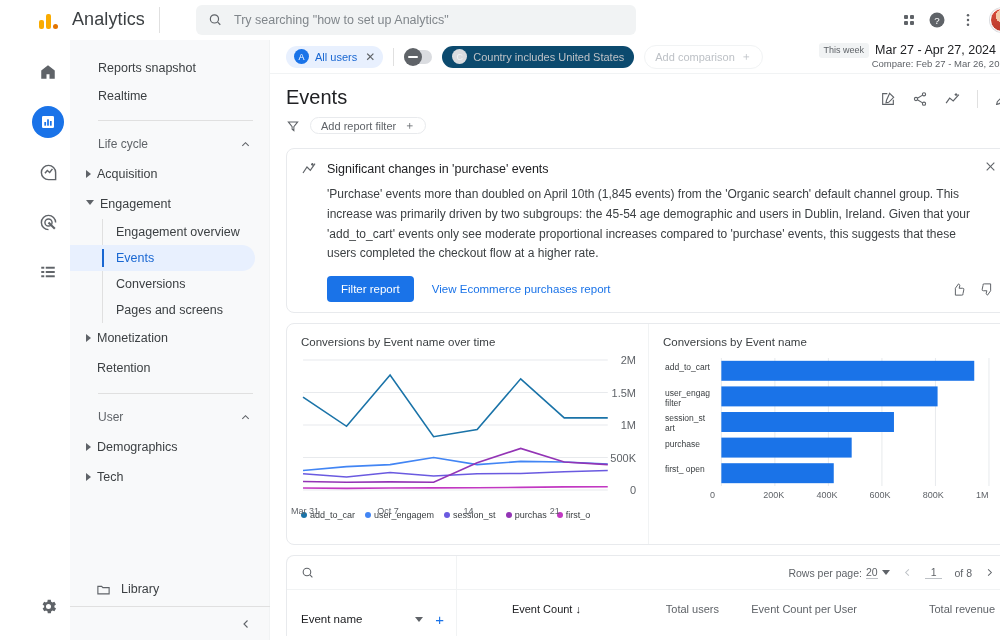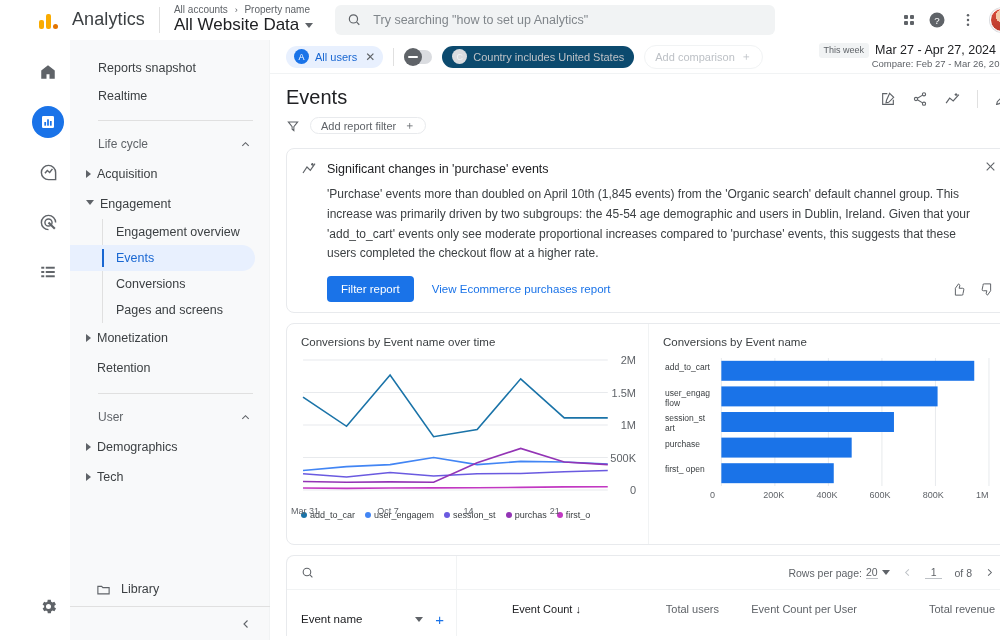--- a/index.html
+++ b/index.html
@@ -187,31 +187,20 @@
 <div class="app">
 
   <div class="topbar">
     <div class="ga-logo">
       <i class="ga-bar1"></i>
         <i class="ga-bar2"></i>
         <i class="ga-bar3"></i>
     </div>
     <div class="brand">Analytics</div>
     <div class="vdiv"></div>
-    <div class="acct">
-      <div class="crumb">
-        <span>All accounts</span>
-        <span class="sep">›</span>
-        <span>Property name</span>
-      </div>
-      <div class="prop">
-        <span>All Website Data</span>
-        <span class="caret"></span>
-      </div>
-    </div>
     <div class="search">
       <svg width="15" height="15" viewBox="0 0 24 24" fill="none" stroke="#5f6368" stroke-width="2">
         <circle cx="11" cy="11" r="7"></circle>
           <line x1="16.5" y1="16.5" x2="21" y2="21"></line>
       </svg>
       <input placeholder="Try searching &quot;how to set up Analytics&quot;" style="">
     </div>
     <div class="topright">
       <div class="grid-icon ic">
         <span></span>
@@ -503,21 +492,21 @@
               <line x1="217.6" y1="4" x2="217.6" y2="132" stroke="#e8eaed" stroke-width="1"></line>
               <line x1="270.8" y1="4" x2="270.8" y2="132" stroke="#e8eaed" stroke-width="1"></line>
               <line x1="324" y1="4" x2="324" y2="132" stroke="#e8eaed" stroke-width="1"></line>
               <rect x="58" y="6.815999999999999" width="251.37" height="19.968000000000004" fill="#1a73e8"></rect>
               <rect x="58" y="32.416" width="214.928" height="19.968000000000004" fill="#1a73e8"></rect>
               <rect x="58" y="58.016000000000005" width="171.57" height="19.968000000000004" fill="#1a73e8"></rect>
               <rect x="58" y="83.61600000000001" width="129.542" height="19.968000000000004" fill="#1a73e8"></rect>
               <rect x="58" y="109.21600000000001" width="111.72" height="19.968000000000004" fill="#1a73e8"></rect>
             </svg>
             <div class="blbl" style="left: 2px; top: 7.8px;">add_to_cart</div>
-            <div class="blbl" style="left: 2px; top: 33.4px;">user_engag flow</div>
+            <div class="blbl" style="left: 2px; top: 33.4px;">user_engag filter</div>
             <div class="blbl" style="left: 2px; top: 59px;">session_st art</div>
             <div class="blbl" style="left: 2px; top: 84.6px;">purchase</div>
             <div class="blbl" style="left: 2px; top: 110.2px;">first_ open</div>
             <div class="xtick" style="left: 47px; top: 136px;">0</div>
             <div class="xtick" style="left: 100.2px; top: 136px;">200K</div>
             <div class="xtick" style="left: 153.4px; top: 136px;">400K</div>
             <div class="xtick" style="left: 206.6px; top: 136px;">600K</div>
             <div class="xtick" style="left: 259.8px; top: 136px;">800K</div>
             <div class="xtick" style="left: 313px; top: 136px;">1M</div>
           </div>

